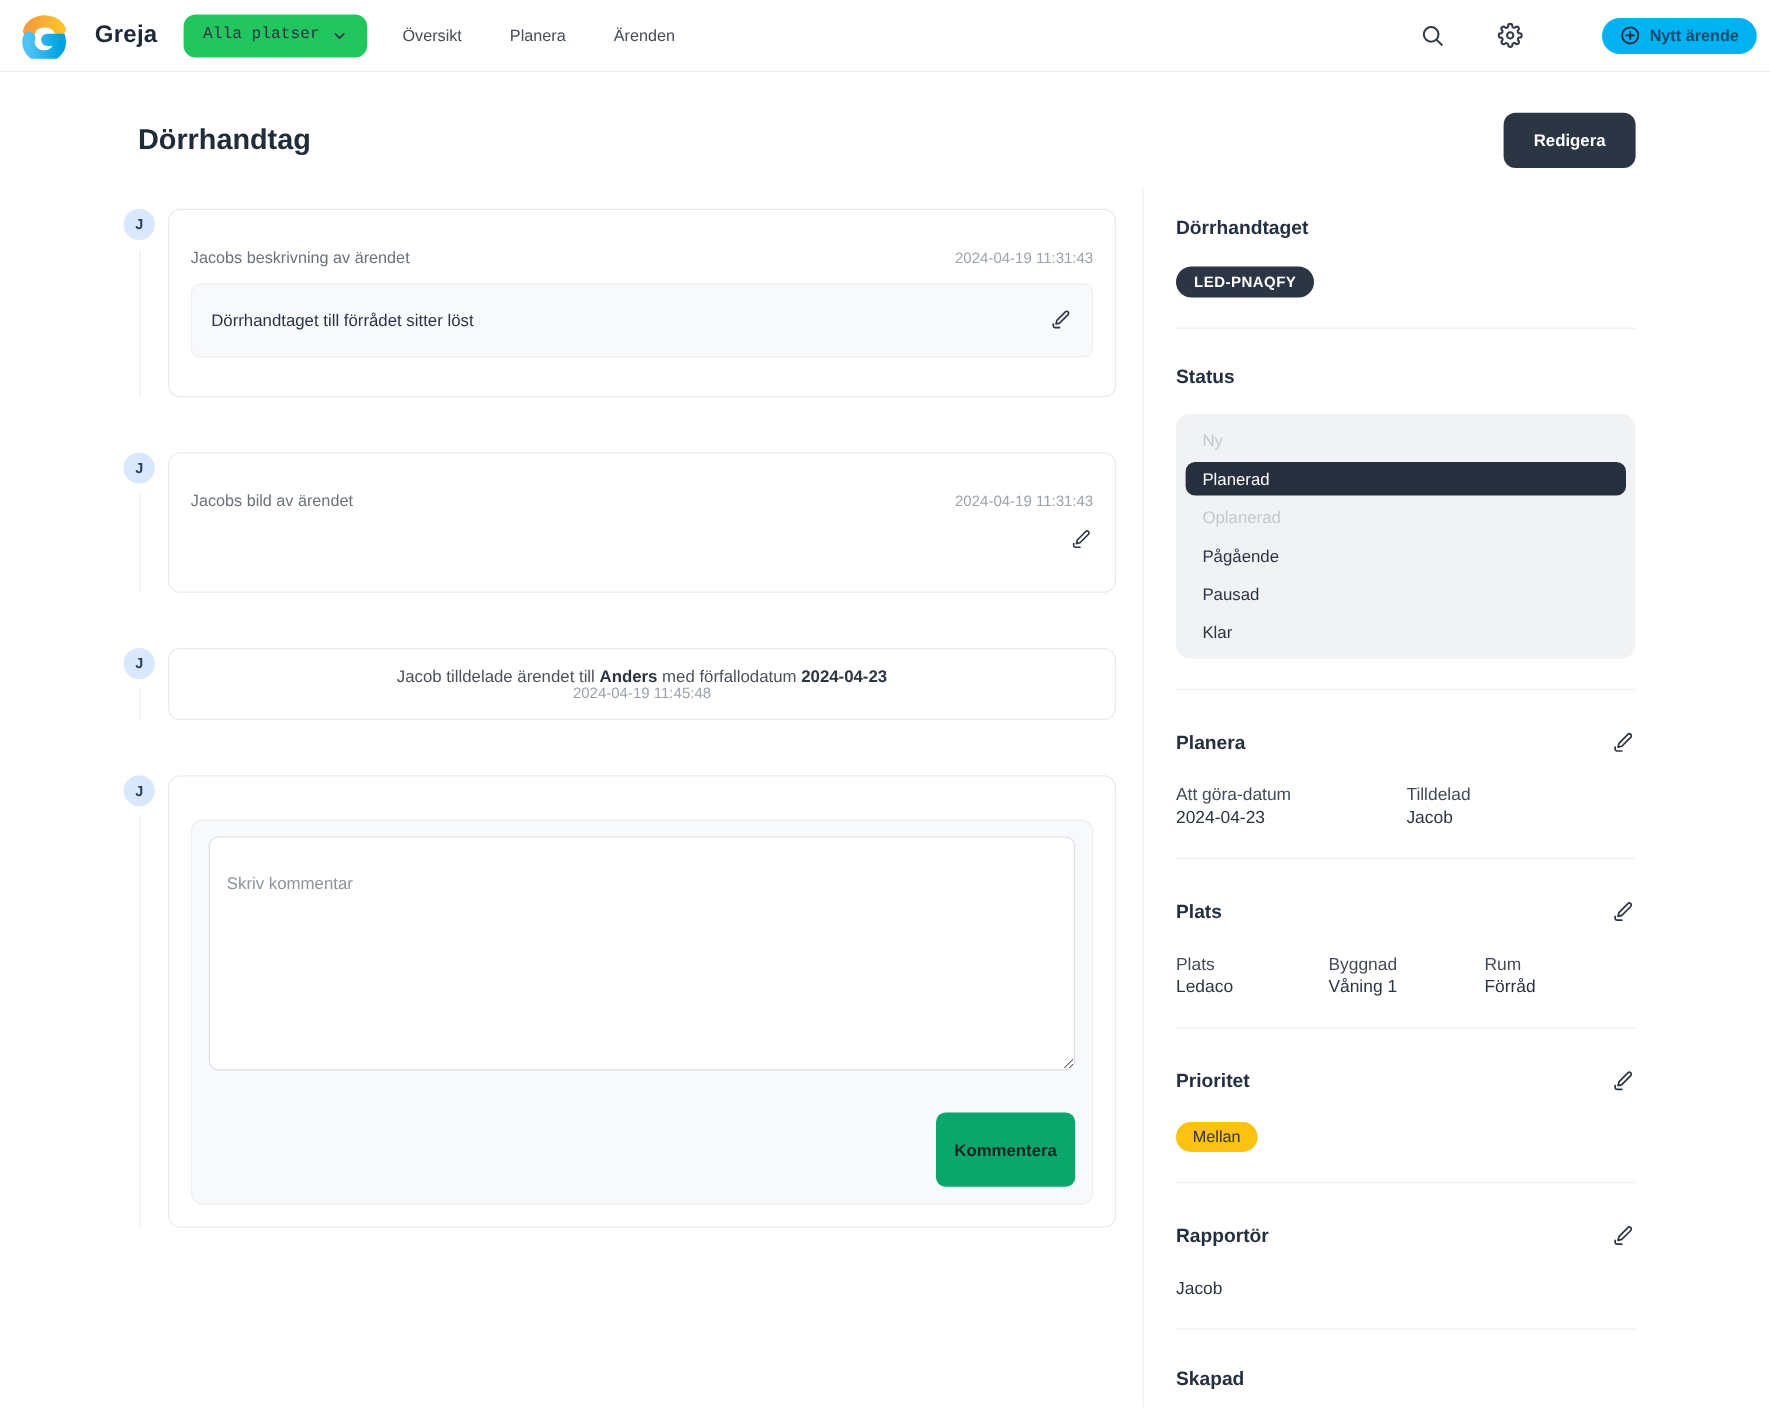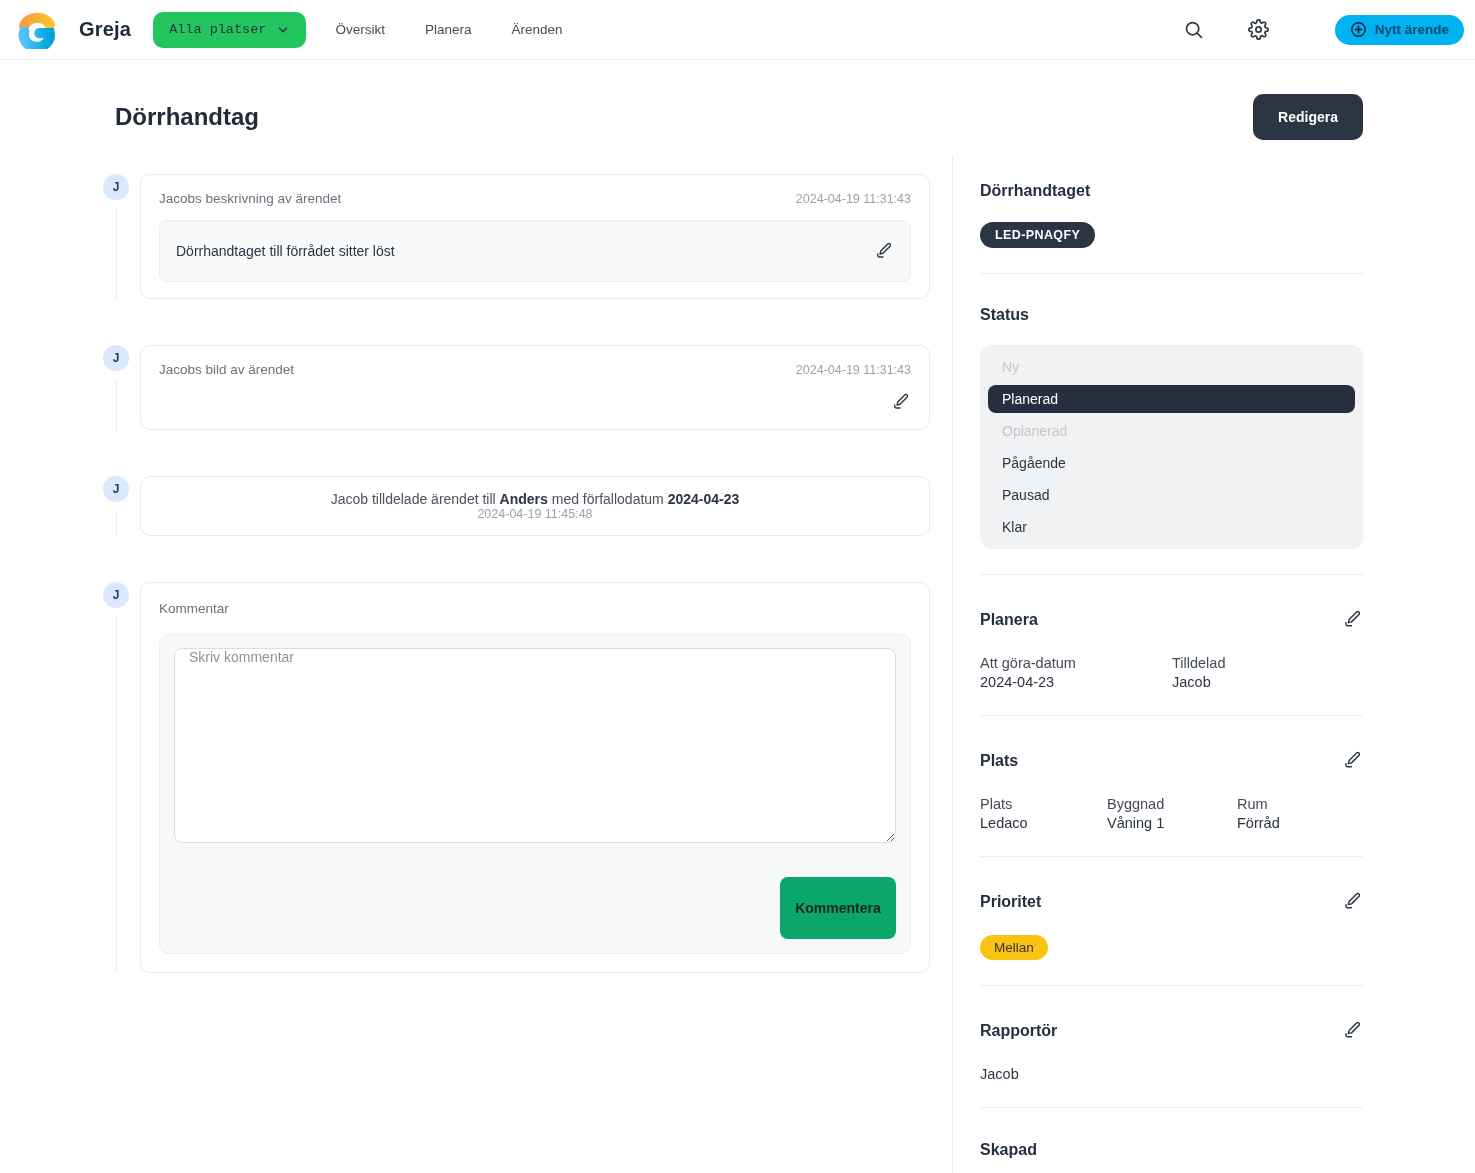--- a/index.html
+++ b/index.html
@@ -33,39 +33,39 @@
   .columns { display:flex; align-items:stretch; height:1017px; }
   .main-col { width:953px; border-right:1px solid #eceef1; padding:18px 0 0 103px; }
   .side-col { width:522px; padding:26px 112px 0 27px; }
 
   
   .t-entry { display:flex; gap:11px; padding-bottom:46px; }
   .t-rail { width:26px; display:flex; flex-direction:column; align-items:center; flex:0 0 auto; }
   .avatar { width:26px; height:26px; border-radius:50%; display:flex; align-items:center;
     justify-content:center; font-size:12px; font-weight:600; color:#27405f; flex:0 0 auto; }
   .t-line { flex:1; width:1px; background:#e9ebee; margin-top:8px; }
-  .t-card { width:790px; background:#fff; border:1px solid #e8eaee; border-radius:10px; padding:16px 18px; }
+  .t-card { width:790px; background:#fff; border:1px solid #e8eaee; border-radius:10px; padding:32px 18px; }
   .t-card-head { display:flex; justify-content:space-between; align-items:center; }
   .t-label { font-size:13.5px; color:#6a727d; }
   .t-time { font-size:12.5px; color:#9ba2ab; }
   .desc-box { margin-top:14px; background:#f8f9fb; border:1px solid #eceef1; border-radius:8px;
     padding:19px 16px; display:flex; justify-content:space-between; align-items:center; }
   .desc-text { font-size:14px; color:#2a3442; }
   .pencil-btn { background:none; border:none; cursor:pointer; color:#2a3442; display:flex; padding:2px; }
   .img-edit-row { display:flex; justify-content:flex-end; margin-top:14px; }
   .no-img { font-size:14px; font-style:italic; color:#2a3442; margin-top:6px; }
   .t-card.slim { padding:14px 18px; display:flex; justify-content:space-between; align-items:center;flex-direction:column; }
   .assign-text { font-size:14px; color:#4a525d; }
   .assign-text b { color:#2a3442; font-weight:700; }
 
   .comment-card { width:790px; border:1px solid #e8eaee; border-radius:10px; padding:18px; }
   .comment-label { font-size:13.5px; color:#6a727d; }
   .comment-box { margin-top:18px; background:#f8f9fb; border:1px solid #eceef1; border-radius:10px; padding:13px 14px 14px; }
   .comment-input { width:100%; height:195px; resize:both; border:1px solid #d9dde2; border-radius:8px;
-    padding:0 14px; font-size:14px; font-family:inherit; color:#2a3442; background:#fff; outline:none; }
+    padding:30px 14px; font-size:14px; font-family:inherit; color:#2a3442; background:#fff; outline:none; }
   .comment-input::placeholder { color:#8c939c; }
   .comment-actions { display:flex; justify-content:flex-end; margin-top:30px; }
   .comment-submit { border:none; border-radius:8px; width:116px; height:62px; font-size:14px;
     font-weight:600; color:#14281f; cursor:pointer; font-family:inherit; }
 
   
   .s-heading-row { display:flex; justify-content:space-between; align-items:center; }
   .s-heading { font-size:16px; font-weight:700; color:#242f40; }
   .s-divider { border:none; border-top:1px solid #eceef1; margin:25px 0 0 0; }
   .ticket-badge { display:inline-block; margin-top:22px; border-radius:999px; padding:6px 15px;
@@ -212,21 +212,20 @@
         <span class="t-time">2024-04-19 11:45:48</span>
       </div>
     </div>
 
     <div class="t-entry">
       <div class="t-rail">
         <span class="avatar" style="background: rgb(217, 232, 252);">J</span>
         <span class="t-line"></span>
       </div>
       <div class="comment-card">
-        <div class="comment-label">Kommentar</div>
         <div class="comment-box">
           <textarea class="comment-input" placeholder="Skriv kommentar" style=""></textarea>
           <div class="comment-actions">
             <button class="comment-submit" id="comment-submit" style="background: rgb(10, 166, 107);">Kommentera</button>
           </div>
         </div>
       </div>
     </div>
   </main>
 

